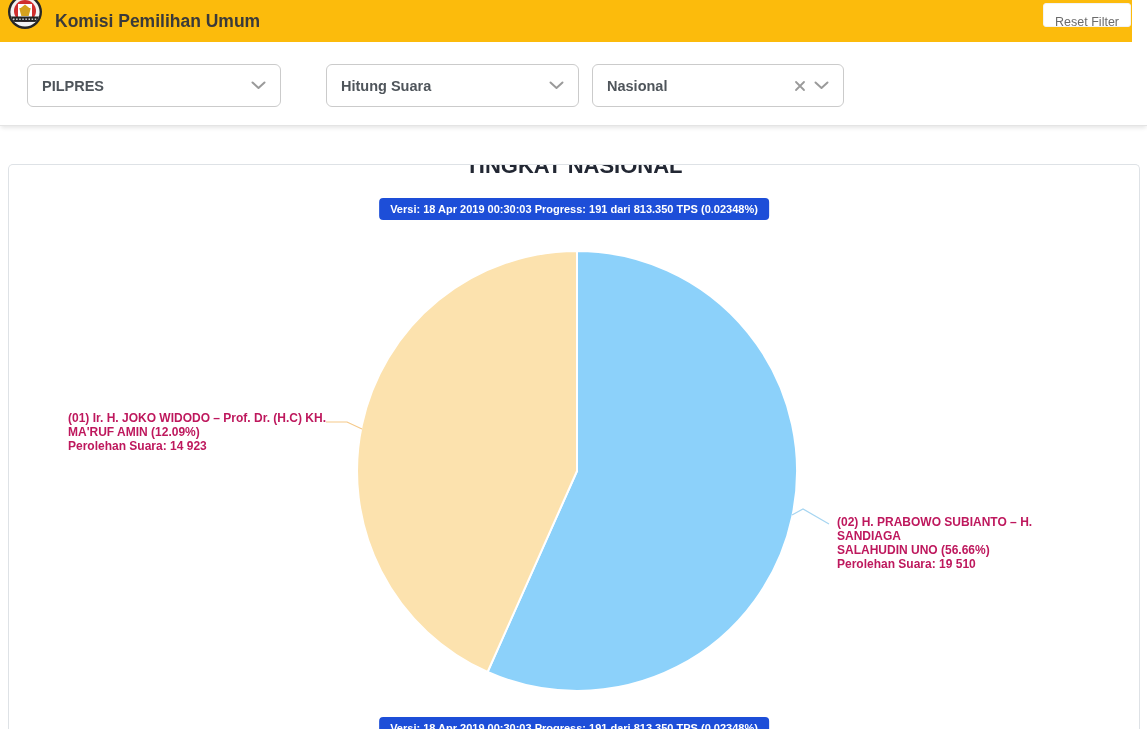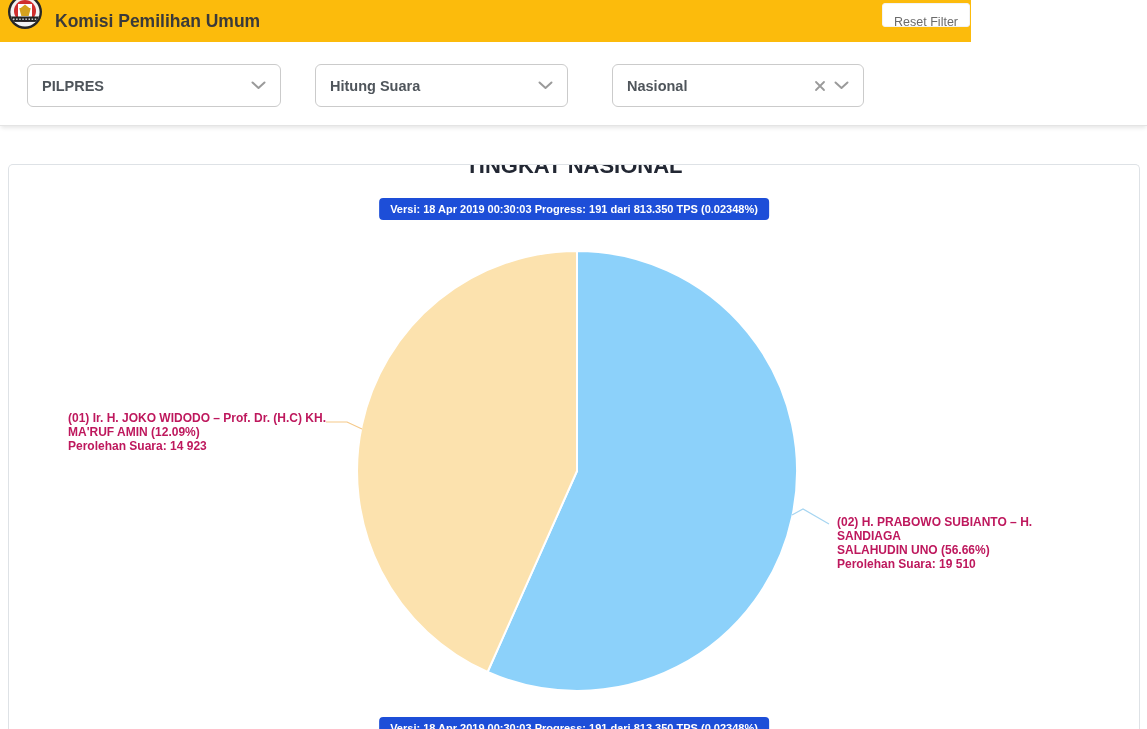--- a/index.html
+++ b/index.html
@@ -1,20 +1,20 @@
 <!DOCTYPE html>
 <html><head>
 <meta charset="utf-8">
 <style>
   * { margin:0; padding:0; box-sizing:border-box; }
   html,body { width:1147px; height:729px; overflow:hidden; background:#fff;
               font-family:"Liberation Sans", sans-serif; position:relative; }
 
   
-  .appbar { position:absolute; left:0; top:0; width:971px; height:42px;
+  .appbar { position:absolute; left:0; top:0; width:1132px; height:42px;
             background:#FCBB0C; z-index:10; }
   .brand { position:absolute; left:8px; top:0; height:42px; display:flex;
            align-items:center; cursor:pointer; }
   .brand .logo { position:absolute; left:0; top:-5px; width:34px; height:34px; }
   .brand-title { margin-left:47px; font-size:17.5px; font-weight:700; color:#3a3a3a; }
   .reset-btn { position:absolute; right:1px; top:3px; height:23px; padding:11px 11px;
                background:#fff; border:1px solid #f3f3f3; border-radius:3px;
                font-size:12.5px; color:#6b6b6b; cursor:pointer;
                font-family:"Liberation Sans", sans-serif; }
 
@@ -23,22 +23,22 @@
                background:#fff; z-index:6;
                border-bottom:1px solid #e4e4e4;
                box-shadow:0 3px 4px -1px rgba(0,0,0,0.10); }
   .select { position:absolute; top:22px; height:43px; background:#fff;
             border:1px solid #cbcbcb; border-radius:6px; display:flex;
             align-items:center; padding:0 14px; font-size:14.5px; color:#4f555b;
             cursor:pointer; }
   .select .grow { flex:1;font-weight:bold; }
   .select .icon { display:flex; align-items:center; margin-left:8px; }
   .sel-1 { left:27px;  width:254px; }
-  .sel-2 { left:315px; width:253px;gap:39px; }
-  .sel-3 { left:612px; width:252px; }
+  .sel-2 { left:326px; width:253px;gap:39px; }
+  .sel-3 { left:592px; width:252px; }
 
   
   .card { position:absolute; left:8px; top:126px; width:1132px; height:603px;
           background:#fff; border:1px solid #dee2e6; border-bottom:none;
           border-radius:5px 5px 0 0; overflow:hidden; z-index:1;margin-top:38px; }
   .page-title { margin-top:-13px; text-align:center; font-size:22px;
                 font-weight:600; color:#222733; line-height:28px; }
   .version-badge { position:absolute; left:50%; transform:translateX(-50%);
                    background:#1d4ed8; color:#fff; font-size:11px; font-weight:700;
                    padding:5px 11px; border-radius:4px; white-space:nowrap; }

